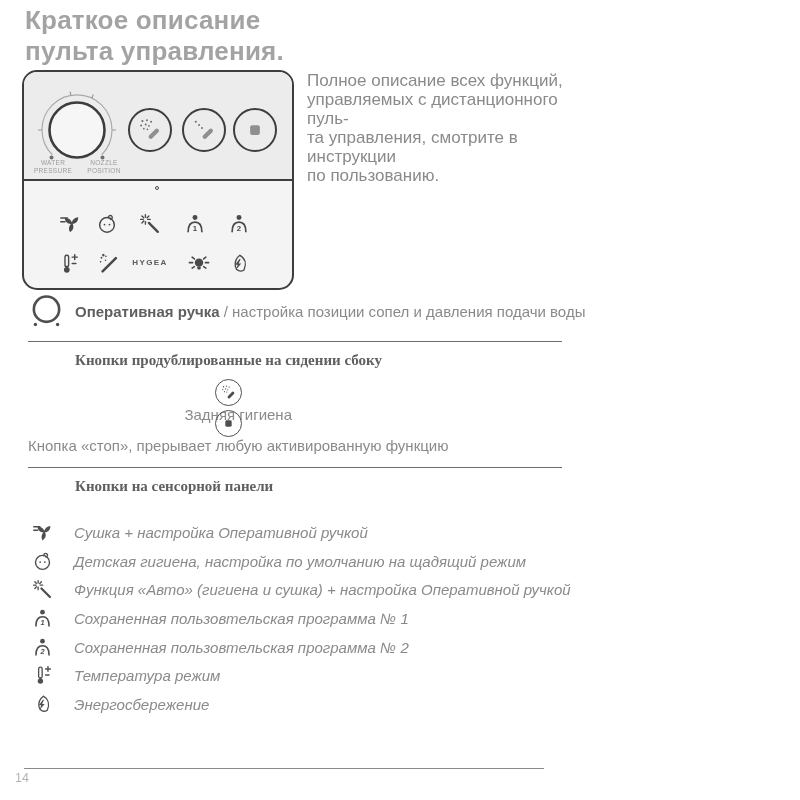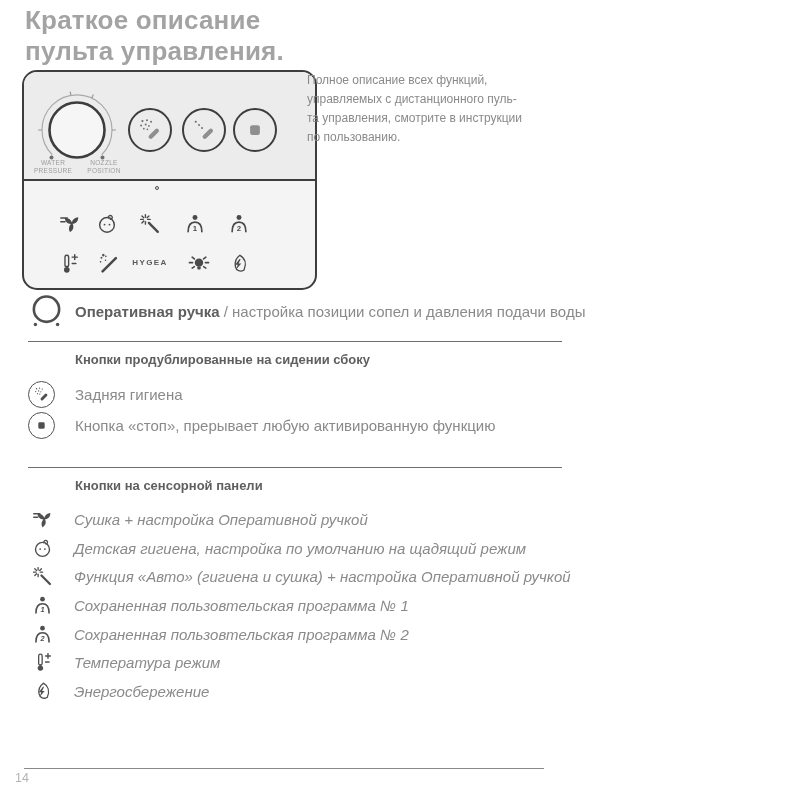--- a/index.html
+++ b/index.html
@@ -7,21 +7,21 @@
     position:relative; width:800px; height:800px; background:#ffffff;
     font-family:"Liberation Sans", sans-serif; overflow:hidden;
   }
   .page-title {
     position:absolute; left:25px; top:5px;
     font-size:26px; font-weight:bold; color:#a3a3a3;
     line-height:1.18; white-space:pre-line; letter-spacing:.2px;
   }
   
   .remote {
-    position:absolute; left:22px; top:70px; width:295px; height:220px;
+    position:absolute; left:22px; top:70px; width:272px; height:220px;
     border:2px solid #3d3d3d; border-radius:15px; background:#f4f4f4;
     box-sizing:border-box; overflow:hidden;
   }
   .remote-top {
     position:absolute; left:0; top:0; width:100%; height:109px;
     background:#ececec; border-bottom:2px solid #3d3d3d; box-sizing:border-box;
   }
   .dial-svg { position:absolute; left:1px; top:11px; }
   .dial-label {
     position:absolute; width:52px; text-align:center;
@@ -42,42 +42,42 @@
   }
   .panel-icon { position:absolute; width:22px; height:22px; color:#4a4a4a; --dot:#4a4a4a; }
   .panel-icon svg { width:22px; height:22px; }
   .brand {
     position:absolute; left:96px; top:186px; width:60px; text-align:center;
     font-size:8px; font-weight:bold; letter-spacing:1.4px; color:#5a5a5a;
   }
   
   .intro {
     position:absolute; left:307px; top:71px; width:262px;
-    font-size:12px; line-height:19px; color:#8a8a8a; white-space:pre-line;
+    font-size:17px; line-height:19px; color:#8a8a8a; white-space:pre-line;
   }
   
   .handle-row {
     position:absolute; left:28px; top:292px; height:38px;
     display:flex; align-items:center;
   }
   .handle-row .knob-icon { width:37px; height:37px; color:#4f4f4f; margin-right:10px; flex:none; }
   .handle-text { font-size:15px; color:#8a8a8a; }
   .handle-text .b { font-weight:bold; color:#5f5f5f; }
   
   .divider { position:absolute; height:0; border-top:1px solid #6e6e6e; }
   .divider.d1 { left:28px; top:341px; width:534px; }
   .divider.d2 { left:28px; top:467px; width:534px; }
   .divider.d3 { left:24px; top:768px; width:520px; border-top-color:#8a8a8a; }
   .sec { position:absolute; }
   .sec1 { left:28px; top:352px; }
   .sec2 { left:30px; top:478px; }
-  .sec-header { font-size:13px; font-weight:bold; color:#5f5f5f; height:20px; }
+  .sec-header { font-size:15px; font-weight:bold; color:#5f5f5f; height:20px;font-family:Liberation Serif, serif; }
   .sec1 .sec-header { margin-left:47px; margin-bottom:7px; }
-  .sec2 .sec-header { margin-left:45px; margin-bottom:7px; }
-  .sec1 .row { height:31px; display:flex; align-items:center; }
+  .sec2 .sec-header { margin-left:45px; margin-bottom:20px; }
+  .sec1 .row { height:31px; display:flex; align-items:center;flex-direction:column; }
   .sec2 .row { height:28.7px; display:flex; align-items:center;font-style:italic; }
   .circle-icon {
     width:27px; height:27px; border:1.7px solid #4f4f4f; border-radius:50%;
     box-sizing:border-box; display:flex; align-items:center; justify-content:center;
     margin-right:20px; color:#4f4f4f; --dot:#4f4f4f; flex:none;
   }
   .circle-icon svg { width:17px; height:17px; }
   .flat-icon { width:24px; margin-right:20px; display:flex; justify-content:center; color:#4f4f4f; --dot:#4f4f4f; flex:none; }
   .flat-icon svg { width:21px; height:21px; }
   .row-label { font-size:15px; color:#8a8a8a; white-space:nowrap; }

